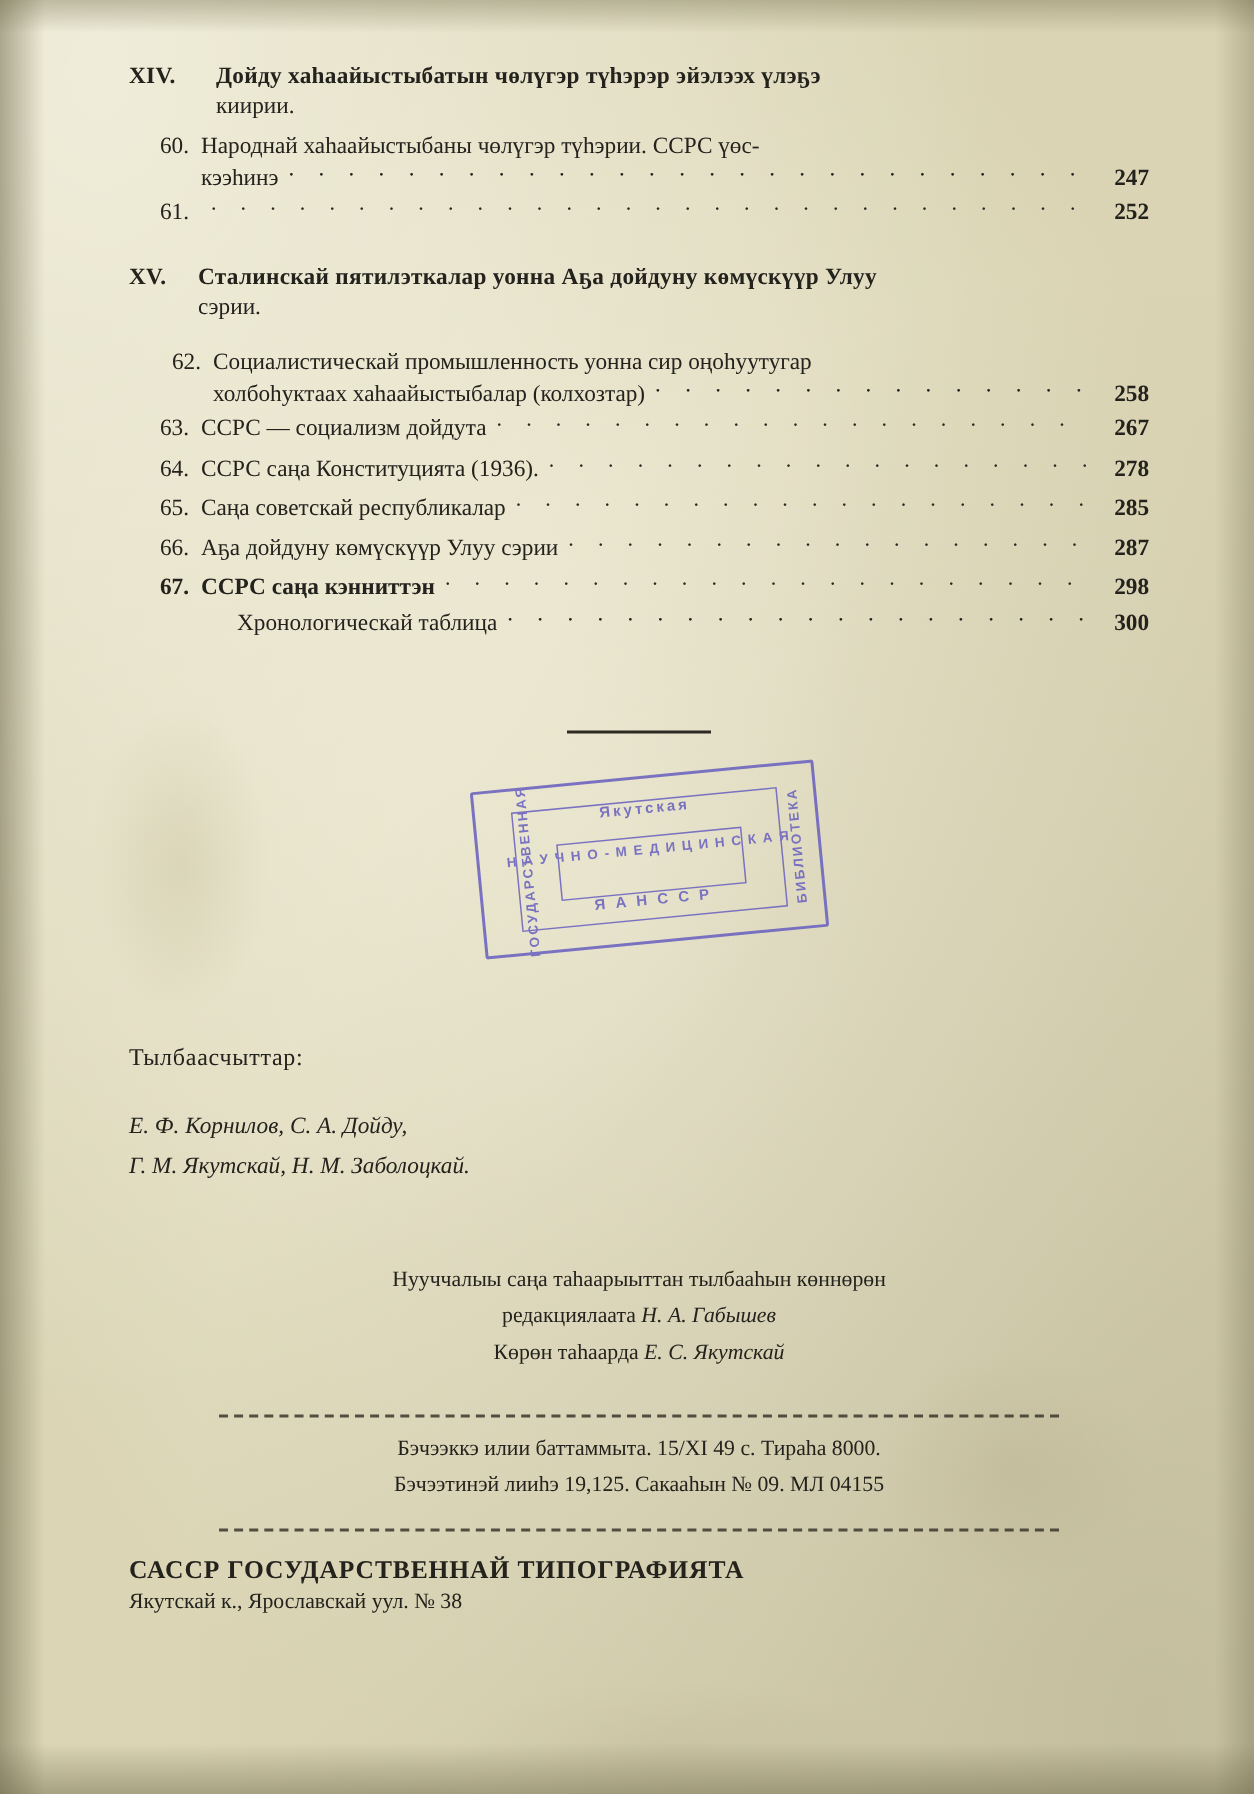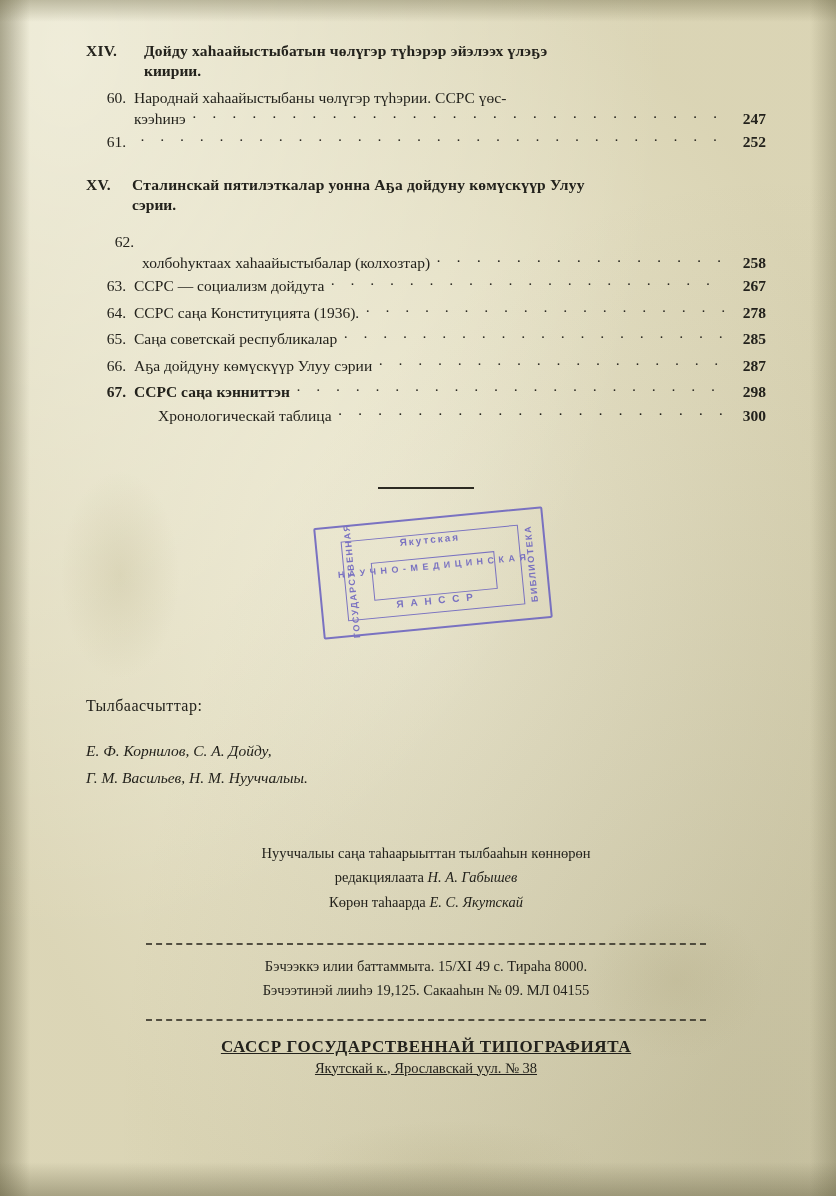--- a/index.html
+++ b/index.html
@@ -68,21 +68,21 @@
     width: 58px;
     flex: none;
     text-align: left;
   }
   .chap .ttl {
     flex: 1;
   }
   .chap.sp .ttl { }
 
   .chap-cont {
-    font-weight: bold;
+    font-weight: normal;
     font-size: 15.5px;
     margin: 0 0 6px 0;
     padding-left: 58px;
   }
 
   .entry {
     display: flex;
     align-items: baseline;
     font-size: 15.5px;
     margin-bottom: 3px;
@@ -252,23 +252,22 @@
     padding-top: 10px;
   }
   .rule-dash-2 {
     margin: 16px auto 0 auto;
     width: 560px;
     height: 0;
     border-top: 2px dashed #3a372c;
     opacity: 0.85;
   }
   .printer {
-    text-align: center;
+    text-align: left;
     padding-top: 16px;
-    text-decoration: underline;
   }
   .printer .p1 {
     font-weight: bold;
     font-size: 17px;
     letter-spacing: 0.6px;
   }
   .printer .p2 {
     font-size: 14.5px;
     margin-top: 3px;
   }
@@ -325,20 +324,21 @@
 
     <div class="chap sp" style="margin-top:22px">
       <span class="num" style="width:46px">XV.</span>
       <span class="ttl">Сталинскай пятилэткалар уонна Аҕа дойдуну көмүскүүр Улуу</span>
     </div>
     <div class="chap-cont" style="padding-left:46px">сэрии.</div>
 
     <div class="entry-wrap" style="margin-top:16px">
       <div class="entry">
         <span class="e-num" style="width:48px">62.</span>
+        <span class="e-txt">Социалистическай промышленность уонна сир оңоһуутугар</span>
       </div>
       <div class="entry-second" style="padding-left:56px">
         <span class="e-txt">холбоһуктаах хаһаайыстыбалар (колхозтар)</span>
         <span class="e-dots">·  ·  ·  ·  ·  ·  ·  ·  ·  ·  ·  ·  ·  ·  ·  ·  ·  ·  ·  ·  ·  ·  ·  ·  ·  ·  ·  ·  ·  ·  ·  ·  ·  ·  ·  ·  ·  ·  ·  ·  ·  ·  ·  ·</span>
         <span class="e-page">258</span>
       </div>
     </div>
 
     <div class="entry">
       <span class="e-num">63.</span>
@@ -394,21 +394,21 @@
       <div class="st-l3">Я А Н С С Р</div>
       <div class="side-l">ГОСУДАРСТВЕННАЯ</div>
       <div class="side-r">БИБЛИОТЕКА</div>
     </div>
   </div>
 
   <div class="colophon">
     <div class="col-head">Тылбаасчыттар:</div>
     <div class="translators">
       <div>Е. Ф. Корнилов,  С. А. Дойду,</div>
-      <div>Г. М. Васильев,  Н. М. Нууччалыы.</div>
+      <div>Г. М. Якутскай,  Н. М. Заболоцкай.</div>
     </div>
   </div>
 
   <div class="editorial">
     <div>Нууччалыы саңа таһаарыыттан тылбааһын көннөрөн</div>
     <div>
       <span>редакциялаата</span>
       <span class="it">Н. А. Габышев</span>
     </div>
     <div>

